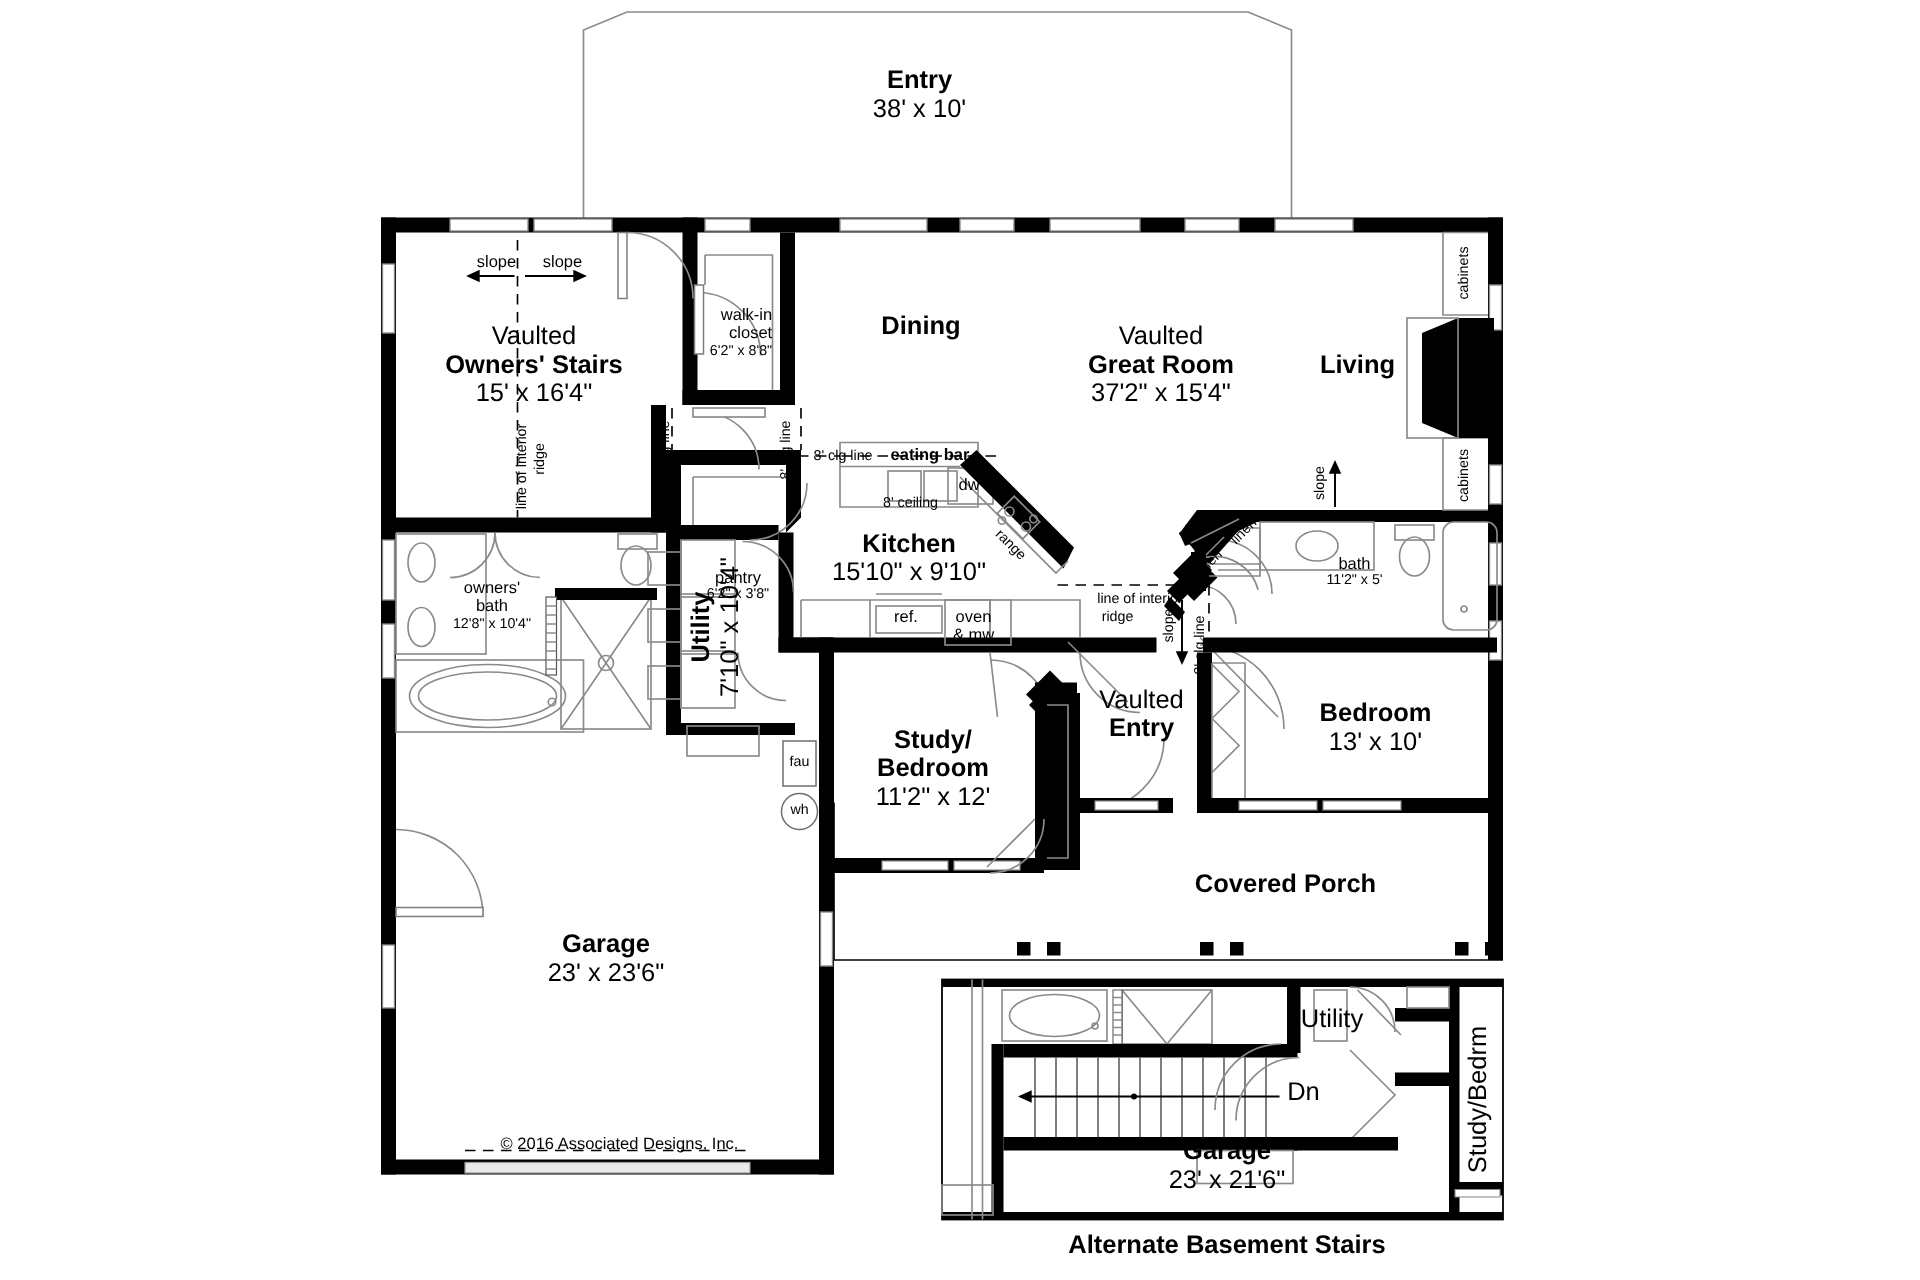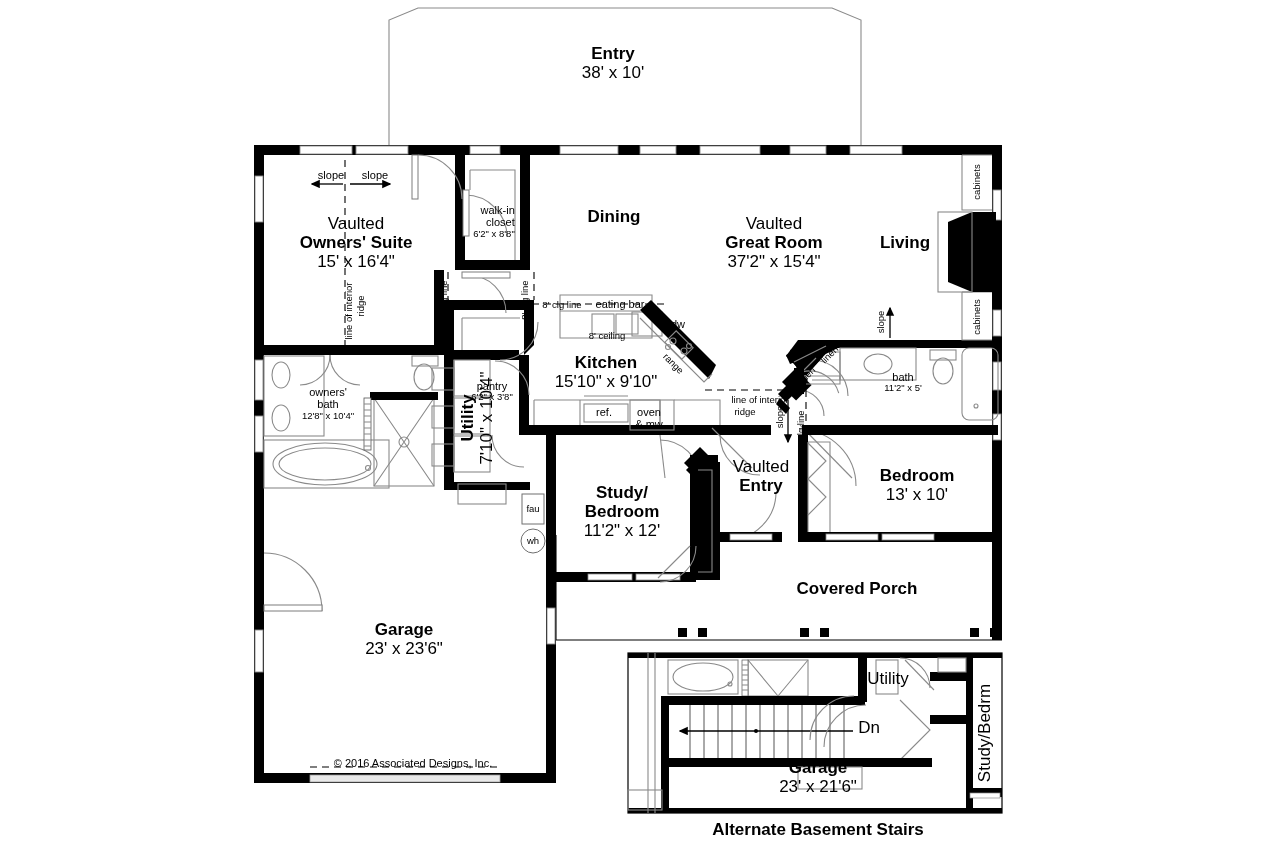--- a/index.html
+++ b/index.html
@@ -398,21 +398,21 @@
   </g>
 </svg>
 
 <div class="lbl ctr big" style="left:613px;top:63px;">
   <div class="room-name">Entry</div>
   <div class="dim">38' x 10'</div>
 </div>
 
 <div class="lbl ctr big" style="left:356px;top:243px;">
   <div class="dim">Vaulted</div>
-  <div class="room-name">Owners' Suite</div>
+  <div class="room-name">Owners' Stairs</div>
   <div class="dim">15' x 16'4"</div>
 </div>
 
 <div class="lbl ctr big" style="left:614px;top:217px;">
   <div class="room-name">Dining</div>
 </div>
 
 <div class="lbl ctr big" style="left:774px;top:243px;">
   <div class="dim">Vaulted</div>
   <div class="room-name">Great Room</div>
@@ -473,22 +473,22 @@
   <div>owners'</div>
   <div>bath</div>
   <div class="xs">12'8" x 10'4"</div>
 </div>
 
 <div class="lbl ctr sm" style="left:903px;top:382px;">
   <div>bath</div>
   <div class="xs">11'2" x 5'</div>
 </div>
 
-<div class="lbl ctr sm" style="left:620px;top:304px;">eating bar</div>
-<div class="lbl ctr sm" style="left:678px;top:324px;text-align:right;">dw</div>
+<div class="lbl ctr sm" style="left:620px;top:304px;font-weight:bold;">eating bar</div>
+<div class="lbl ctr sm" style="left:646px;top:324px;text-align:right;">dw</div>
 <div class="lbl ctr xs" style="left:673px;top:364px;transform:translate(-50%,-50%) rotate(45deg);">range</div>
 <div class="lbl ctr sm" style="left:604px;top:412px;text-align:center;">ref.</div>
 <div class="lbl ctr sm" style="left:649px;top:412px;">oven</div>
 <div class="lbl ctr sm" style="left:649px;top:424px;">&amp; mw</div>
 <div class="lbl ctr xs" style="left:533px;top:509px;">fau</div>
 <div class="lbl ctr xs" style="left:533px;top:541px;">wh</div>
 <div class="lbl ctr xs" style="left:705px;top:518px;transform:translate(-50%,-50%) rotate(-90deg);">coats</div>
 <div class="lbl ctr xs" style="left:830px;top:355px;transform:translate(-50%,-50%) rotate(-45deg);">linen</div>
 <div class="lbl ctr xs" style="left:807px;top:376px;transform:translate(-50%,-50%) rotate(-45deg);">linen</div>
 <div class="lbl ctr xs" style="left:977px;top:182px;transform:translate(-50%,-50%) rotate(-90deg);">cabinets</div>

